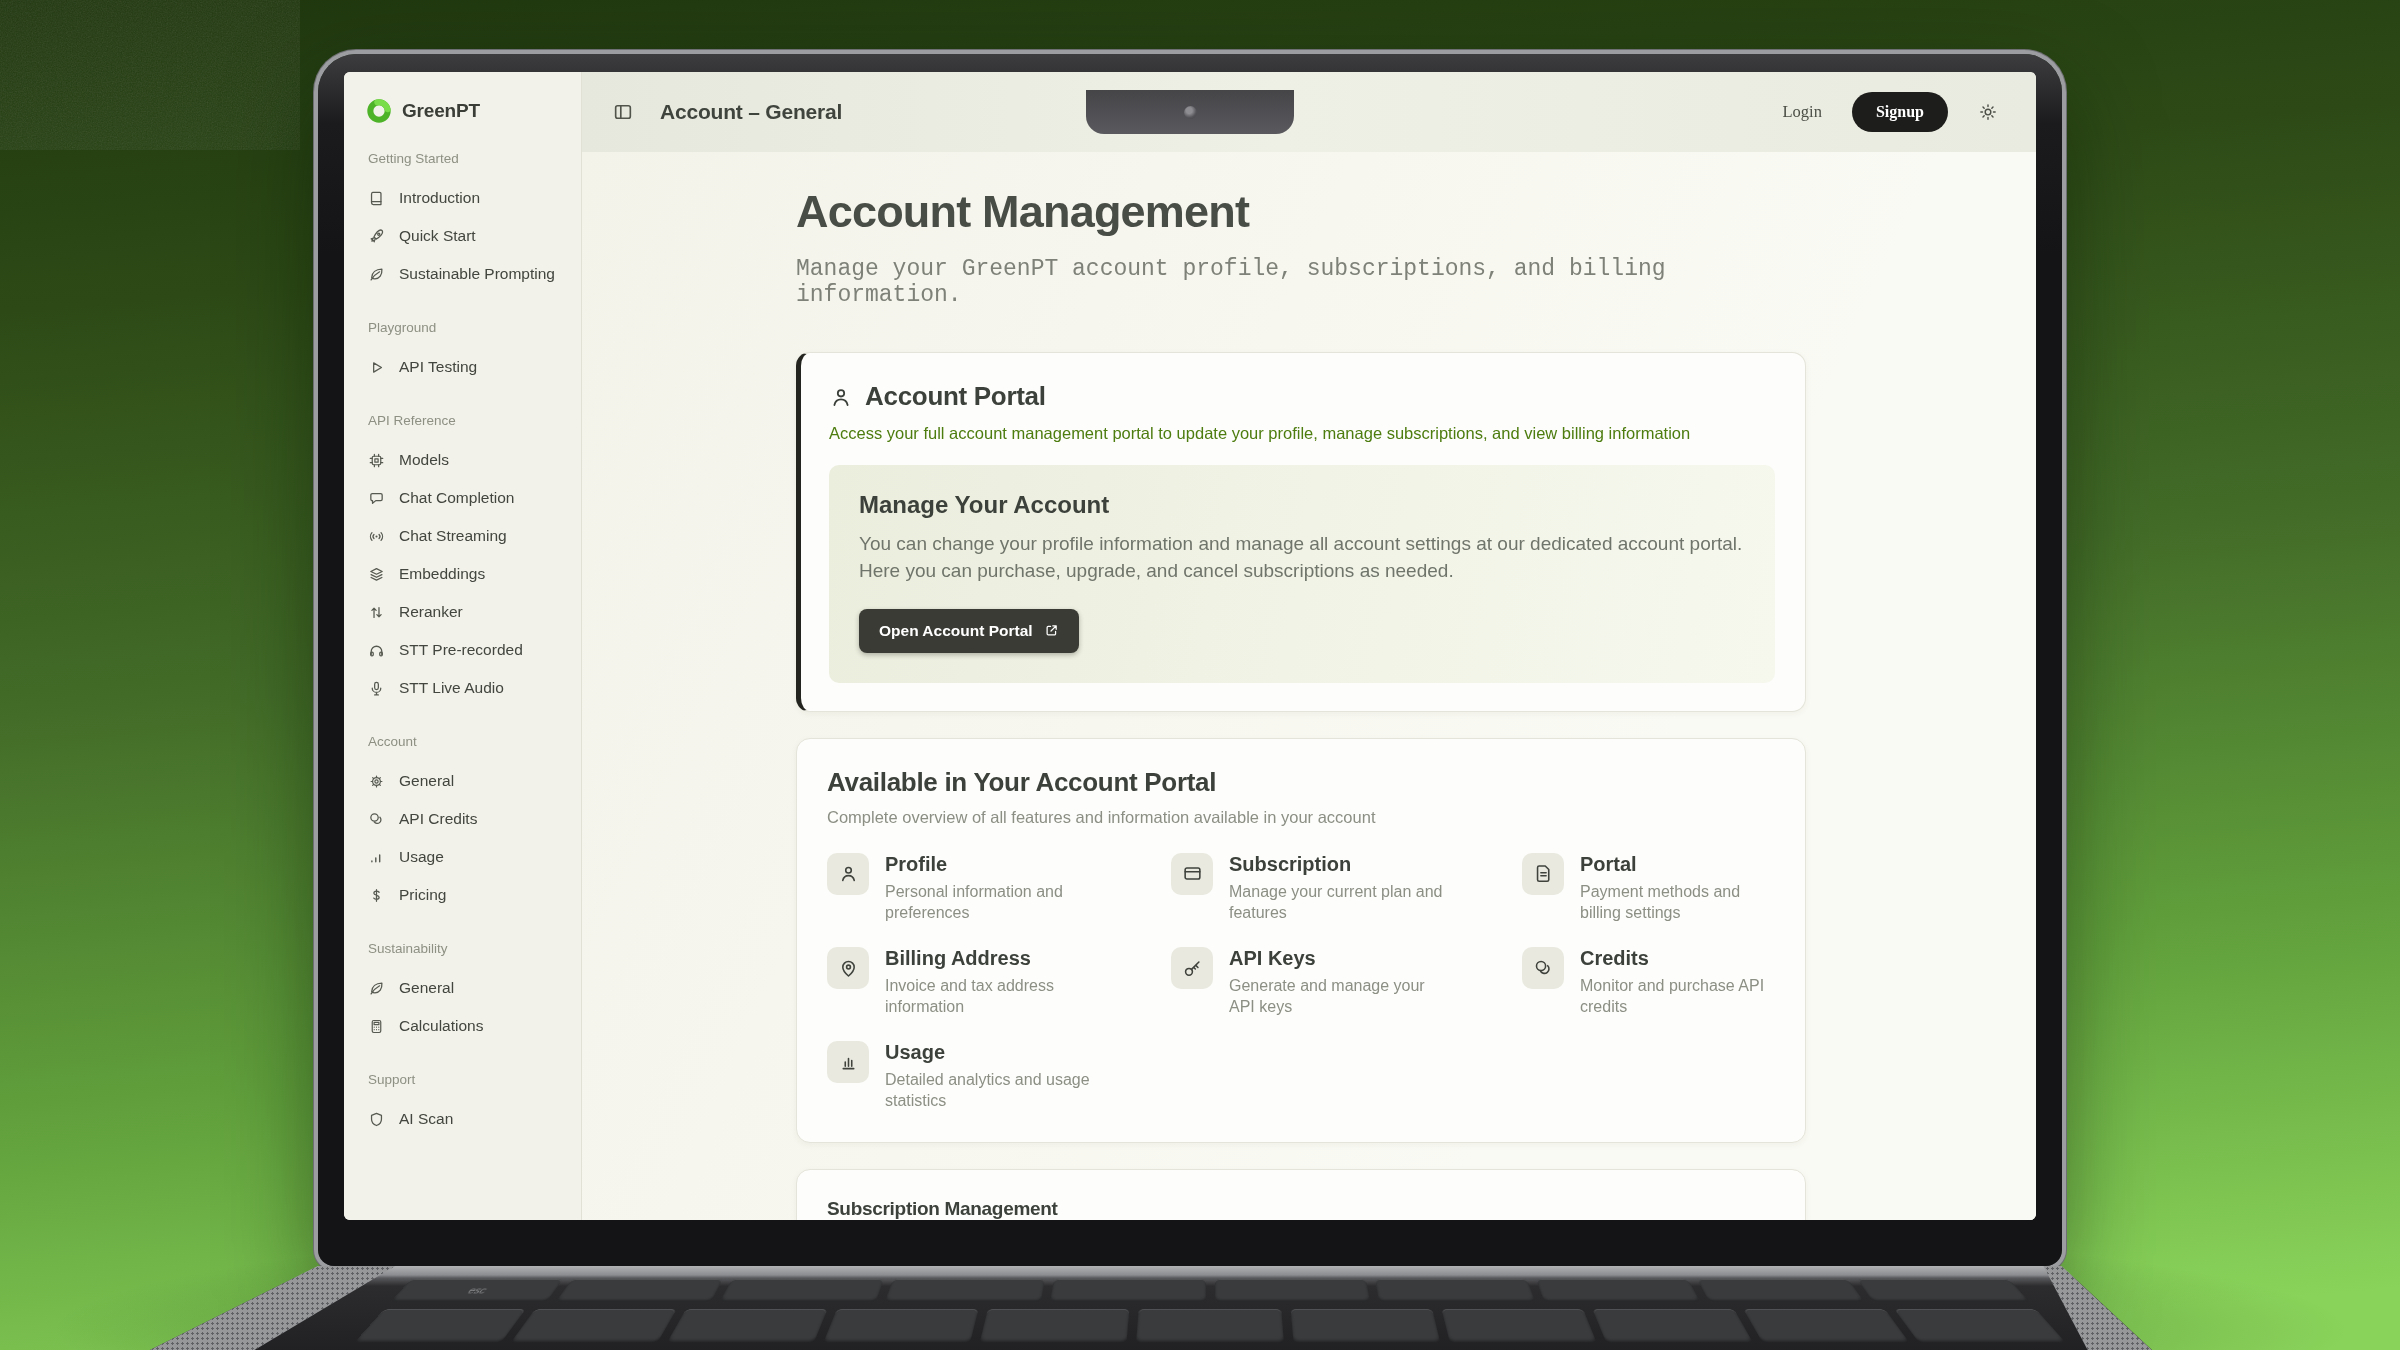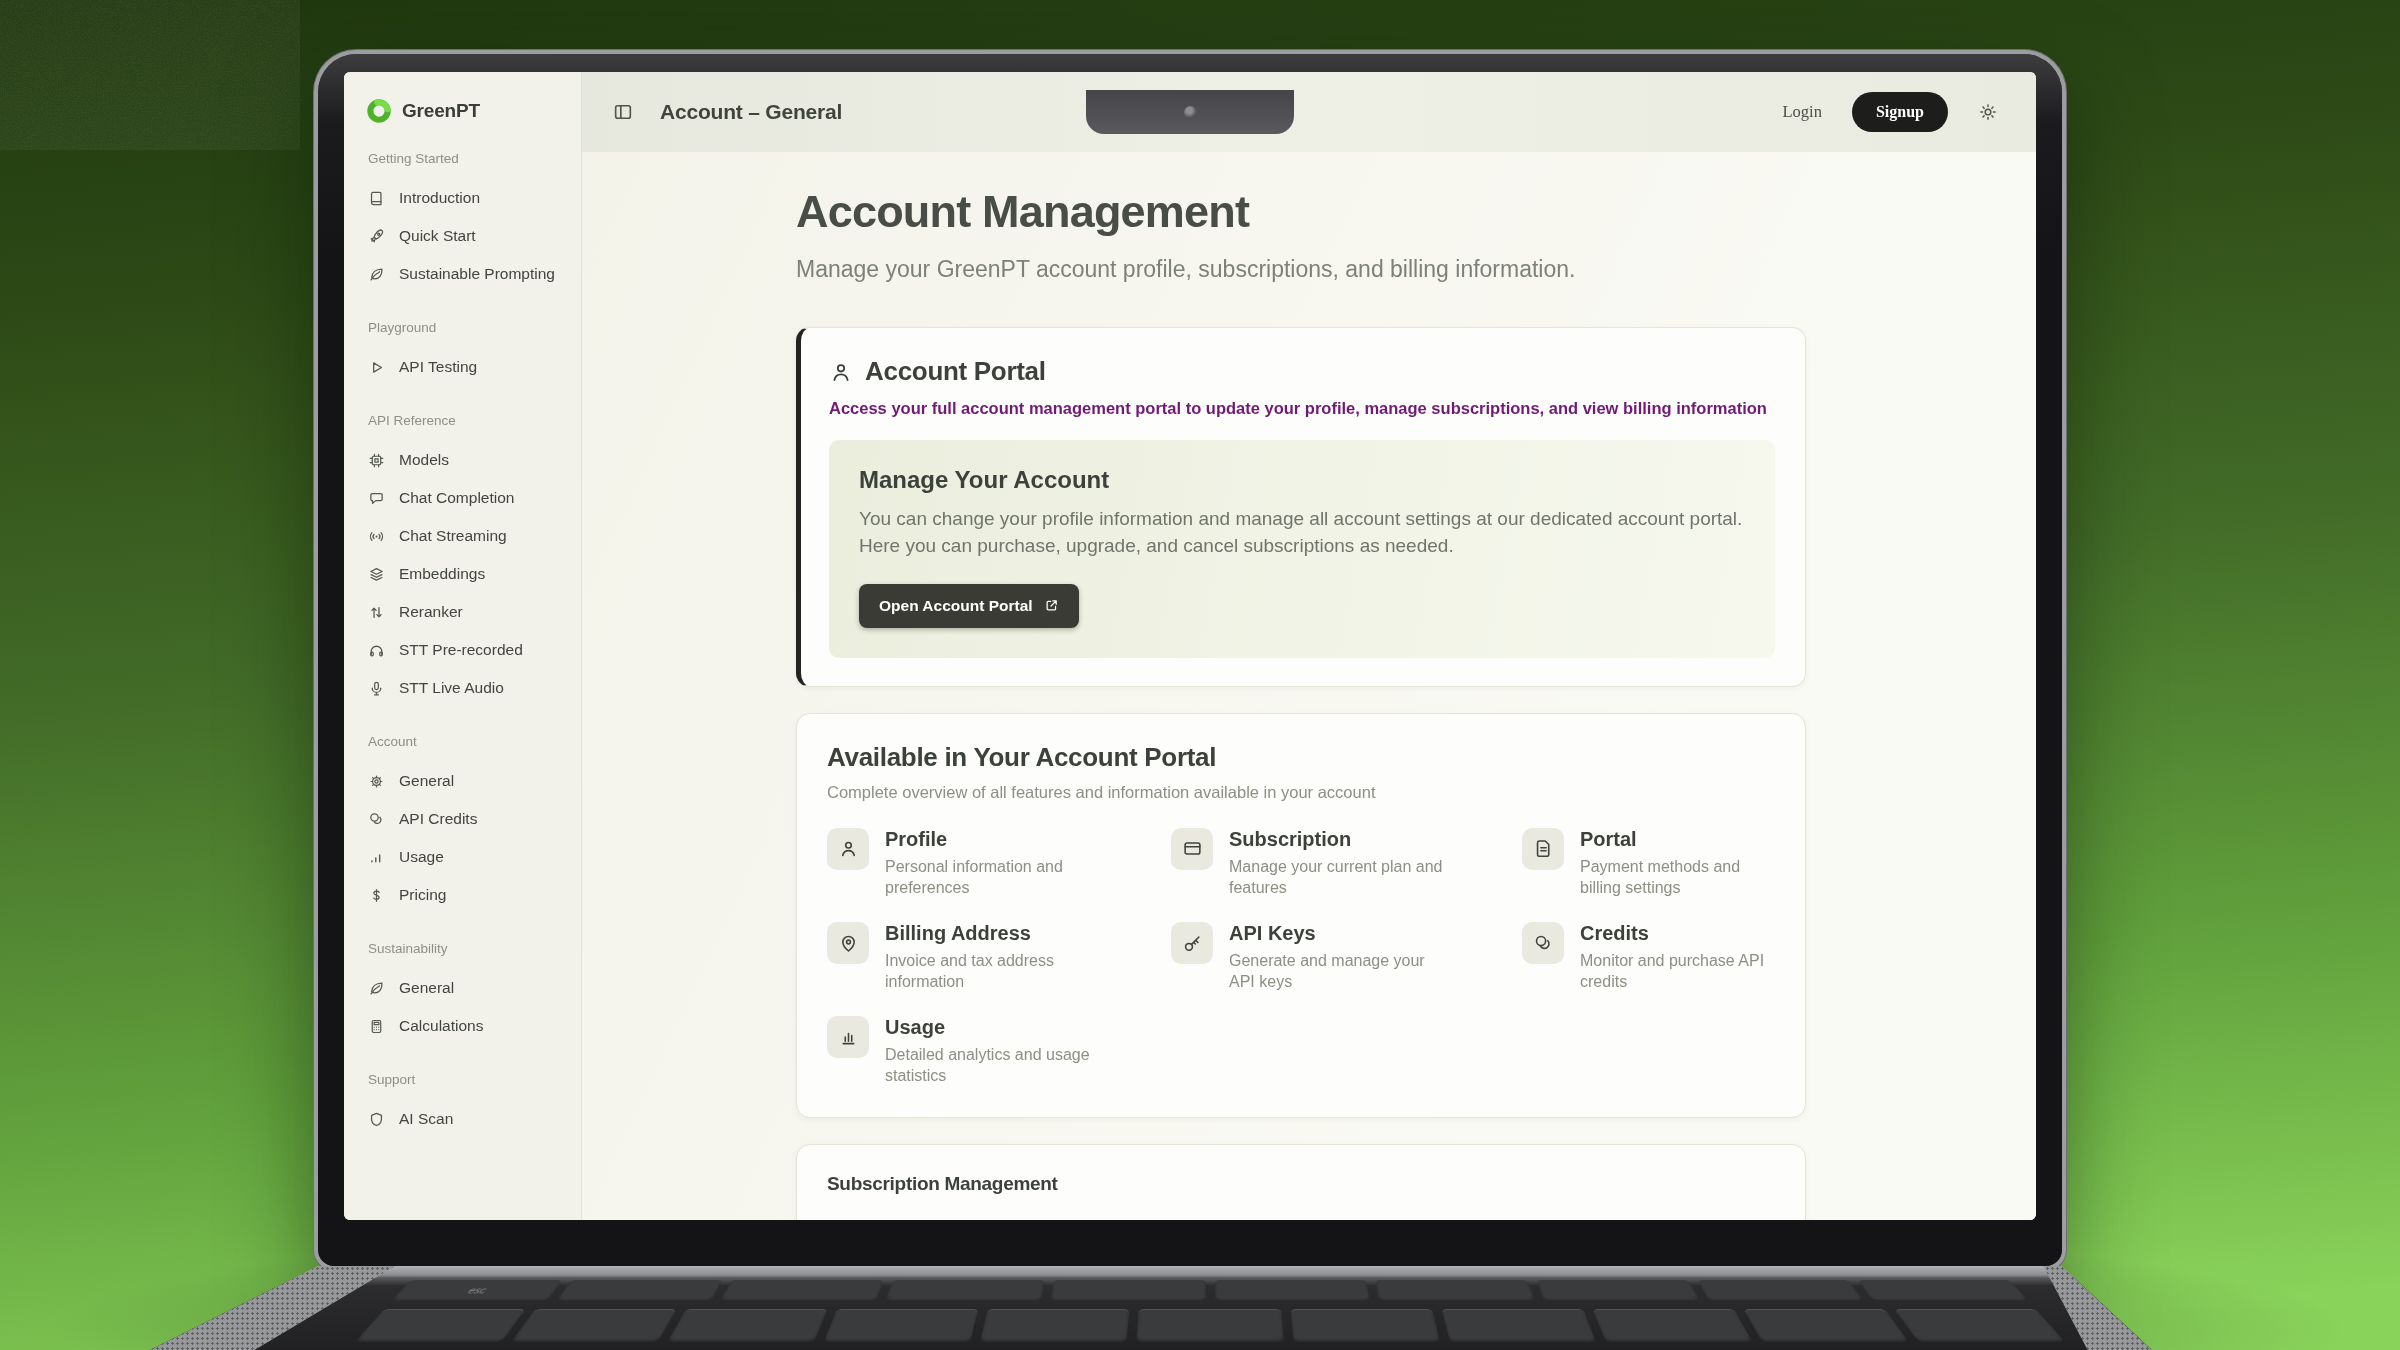--- a/index.html
+++ b/index.html
@@ -60,29 +60,29 @@
   .topbar-right{ margin-left:auto; display:flex; align-items:center; gap:30px;font-family:Liberation Serif, serif; }
   .login{ font-size:16.5px; color:#4b4f46; cursor:pointer; }
   .signup{ background:#1d1d1b; color:#fff; font-size:16px; font-weight:700;
     padding:11px 24px; border-radius:999px; cursor:pointer; }
   .sun-btn{ width:20px; height:20px; color:#4b4f46; cursor:pointer; }
 
   .content{ flex:1; background:linear-gradient(115deg,#f3f3ea,#fafaf4 70%); overflow:hidden; }
   .inner-col{ width:1010px; margin:34px 0 0 214px; }
 
   .h1{ font-size:45px; font-weight:700; color:#484d46; letter-spacing:-0.8px; }
-  .sub{ font-size:23px; color:#7d8177; margin-top:18px; }
+  .sub{ font-size:23px; color:#7d8177; margin-top:18px;font-family:Liberation Mono, monospace; }
 
   .card{ background:#fdfdfb; border:1px solid #e4e4da; border-radius:14px;
     box-shadow:0 2px 6px rgba(60,60,40,.05); }
   .card1{ margin-top:44px; border-left:5px solid #23231f; padding:28px 30px 28px 28px; }
   .c1-head{ display:flex; align-items:center; gap:12px; }
   .c1-head .ic{ width:24px; height:24px; color:#3c403a; }
   .c1-title{ font-size:26px; font-weight:700; color:#3c413b; letter-spacing:-0.3px; }
-  .c1-desc{ font-size:16.5px; color:#701a75; margin-top:12px;font-weight:bold; }
+  .c1-desc{ font-size:16.5px; color:#4d7c0f; margin-top:12px; }
   .inner-box{ margin-top:22px; background:linear-gradient(100deg,#ebeedd,#f6f8ee);
     border-radius:10px; padding:26px 30px 30px 30px; }
   .ib-title{ font-size:24px; font-weight:700; color:#3c413b; }
   .ib-body{ font-size:19px; color:#70756b; line-height:1.42; margin-top:12px; max-width:930px; }
   .portal-btn{ margin-top:24px; display:inline-flex; align-items:center; gap:11px;
     background:#3b3b35; color:#fff; font-size:15.5px; font-weight:700;
     padding:13px 20px; border-radius:8px; cursor:pointer;
     box-shadow:0 2px 5px rgba(30,30,20,.3); }
   .portal-btn .ic{ width:15px; height:15px; color:#fff; }
 

